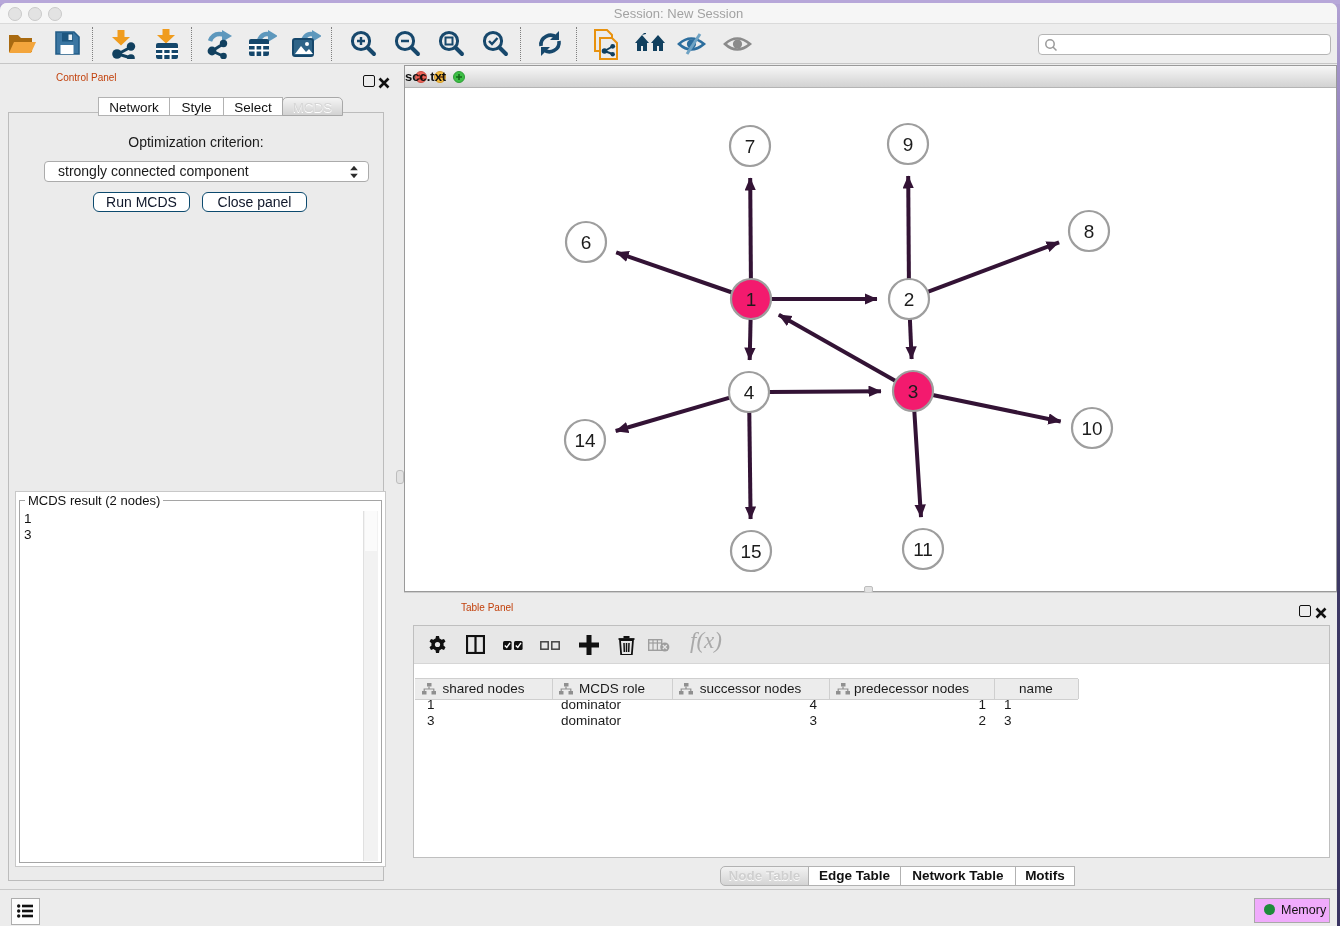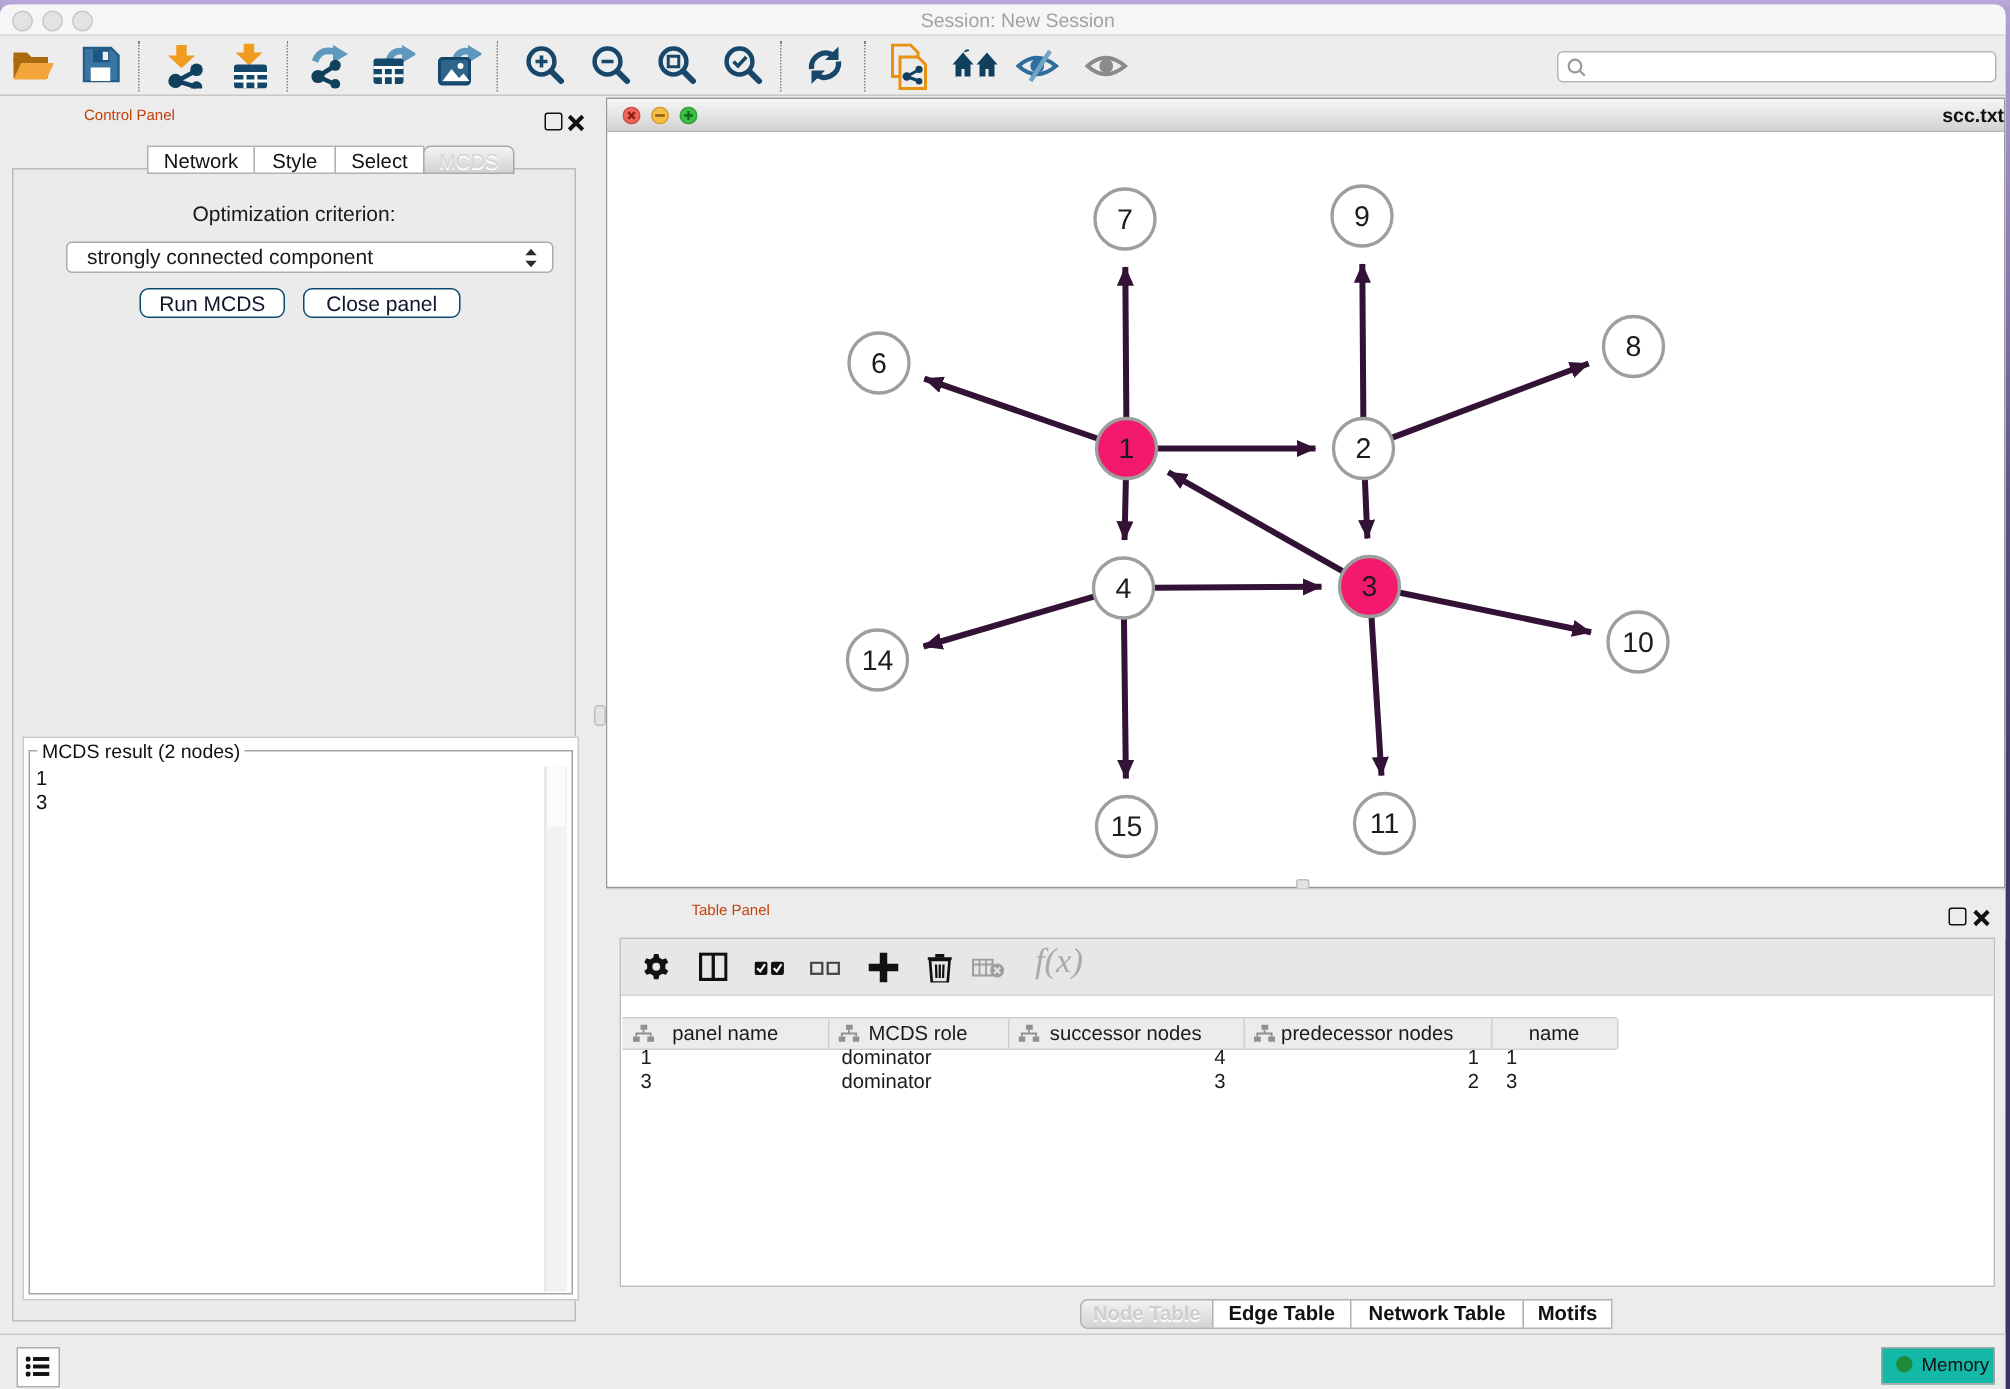--- a/index.html
+++ b/index.html
@@ -53,21 +53,21 @@
   
   .vgrip{position:absolute;left:396px;top:467px;width:8px;height:14px;background:#e2e2e2;
        border:1px solid #bdbdbd;border-radius:3px;box-sizing:border-box;}
   .hgrip{position:absolute;left:864px;top:583px;width:9px;height:7px;background:#e2e2e2;
        border:1px solid #bdbdbd;border-radius:2px;box-sizing:border-box;}
   
   #netwin{position:absolute;left:404px;top:62px;width:933px;height:527px;
        border:1px solid #9a9a9a;box-sizing:border-box;background:#fff;}
   #nettitle{position:absolute;left:0;top:0;width:100%;height:21px;
        background:linear-gradient(#f7f7f7,#d2d2d2);border-bottom:1px solid #b4b4b4;}
-  #nettitle .t{position:absolute;top:3px;width:100%;text-align:right;font-size:13px;
+  #nettitle .t{position:absolute;top:3px;width:100%;text-align:left;font-size:13px;
        font-weight:bold;color:#111;}
   #netcanvas{position:absolute;left:0;top:22px;width:931px;height:503px;background:#fff;}
   
   #tphead{position:absolute;left:404px;top:589px;width:933px;height:33px;background:#ececec;
        border-top:1px solid #cdcdcd;}
   #tblock{position:absolute;left:413px;top:622px;width:917px;height:233px;background:#fff;
        border:1px solid #bfbfbf;box-sizing:border-box;}
   #ttoolbar{position:absolute;left:0;top:0;width:100%;height:37px;background:#e7e7e7;
        border-bottom:1px solid #d6d6d6;}
   #thead{position:absolute;left:1px;top:52px;width:663px;height:20px;background:#ececec;
@@ -80,21 +80,21 @@
   .btab{position:absolute;top:863px;height:20px;background:#fff;border:1px solid #b2b2b2;
        box-sizing:border-box;font-size:13.5px;font-weight:bold;color:#111;text-align:center;
        line-height:18px;margin-left:27px;}
   #btab-node{background:linear-gradient(#f2f2f2,#d4d4d4);color:#cfcfcf;
        border-radius:5px 0 0 5px;text-shadow:0 1px 0 #fdfdfd;}
   
   #statusbar{position:absolute;left:0;top:886px;width:1337px;height:37px;background:#ececec;
        border-top:1px solid #c9c9c9;}
   #listbtn{position:absolute;left:11px;top:8px;width:27px;height:25px;background:#fdfdfd;
        border:1px solid #adadad;}
-  #membtn{position:absolute;left:1254px;top:8px;width:74px;height:23px;background:#14b8a6;
+  #membtn{position:absolute;left:1254px;top:8px;width:74px;height:23px;background:#f0abfc;
        border:1px solid #a9a9a9;font-size:13px;color:#111;text-align:center;}
 </style>
 </head>
 <body>
 <div id="topstrip"></div>
 <svg width="0" height="0" style="position:absolute">
   <defs>
     <g id="treeicon">
       <rect x="5" y="0" width="4.5" height="3.5" fill="#909090"></rect>
       <rect x="0" y="8" width="4.5" height="3.5" fill="#909090"></rect>
@@ -378,21 +378,21 @@
         <rect x="0.7" y="0.7" width="13" height="10.6" fill="none" stroke="#9e9e9e" stroke-width="1.4"></rect>
         <line x1="0.7" y1="4" x2="13.7" y2="4" stroke="#9e9e9e" stroke-width="1.2"></line>
         <line x1="5" y1="0.7" x2="5" y2="11.3" stroke="#9e9e9e" stroke-width="1.2"></line>
         <line x1="9.4" y1="0.7" x2="9.4" y2="11.3" stroke="#9e9e9e" stroke-width="1.2"></line>
         <circle cx="16.8" cy="8" r="4.6" fill="#9e9e9e"></circle>
         <path d="M14.8 6 l4 4 m0 -4 l-4 4" stroke="#e7e7e7" stroke-width="1.3"></path>
       </svg>
       <div style="position:absolute;left:276px;top:2px;font-family:'Liberation Serif',serif;font-style:italic;font-size:23px;color:#a9a9a9;">f(x)</div>
     </div>
     <div id="thead">
-      <div class="hcell" style="left:0;width:137px">panel name</div>
+      <div class="hcell" style="left:0;width:137px">shared nodes</div>
       <div class="hcell" style="left:137px;width:120px">MCDS role</div>
       <div class="hcell" style="left:257px;width:157px">successor nodes</div>
       <div class="hcell" style="left:414px;width:165px">predecessor nodes</div>
       <div class="hcell" style="left:579px;width:84px">name</div>
       <svg class="treei" style="left:7px" width="14" height="12" viewBox="0 0 14 12">
           <use href="#treeicon"></use>
         </svg>
       <svg class="treei" style="left:144px" width="14" height="12" viewBox="0 0 14 12">
           <use href="#treeicon"></use>
         </svg>

